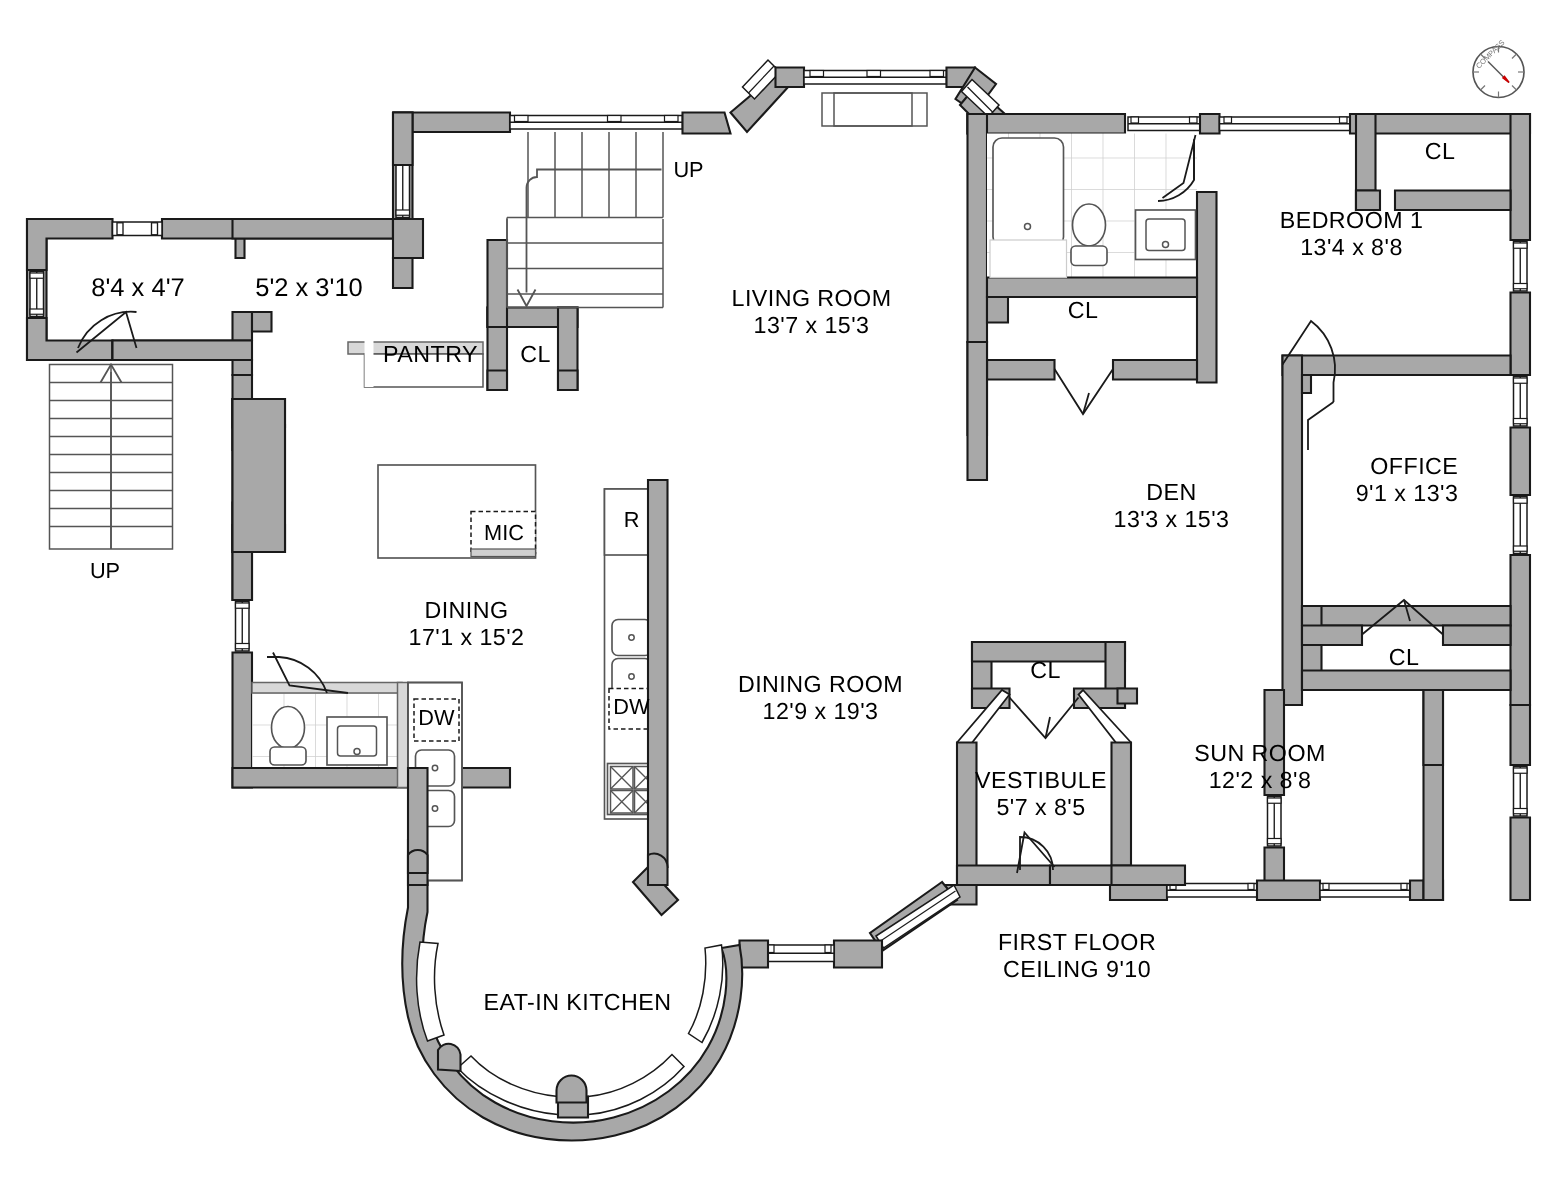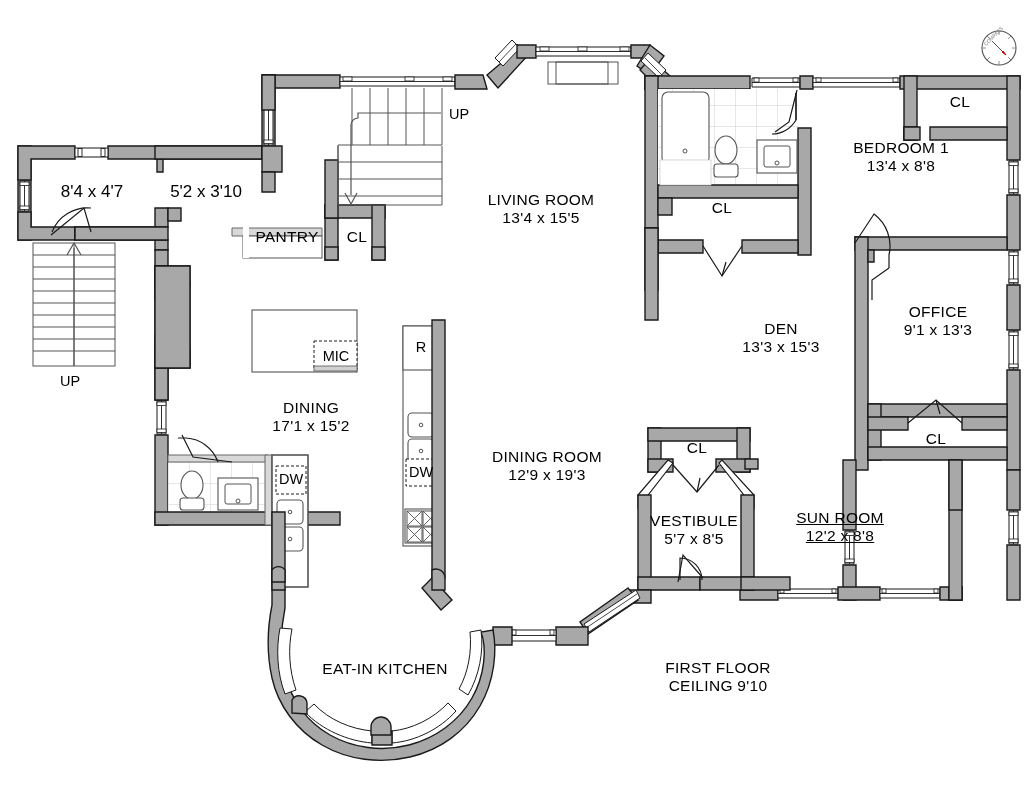--- a/index.html
+++ b/index.html
@@ -405,21 +405,21 @@
         <line x1="-12" y1="-12" x2="-9" y2="-9"></line>
       </g>
       <line x1="-7" y1="-7" x2="7" y2="7" stroke="#555" stroke-width="1"></line>
       <path d="M7,7 L3,4 L4,3 Z" fill="#cc0000" stroke="#cc0000" stroke-width="1"></path>
       <text x="-13" y="-2" font-family="Liberation Sans, sans-serif" font-size="5" fill="#777" transform="rotate(-45 -13 -2)">COMPASS</text>
     </g>
   </svg>
 
   <div class="lbl lbl-room ctr" style="left:541px;top:191px;">
     <span>LIVING ROOM</span>
-    <span class="dim">13'4 x 15'5</span>
+    <span class="dim">13'7 x 15'3</span>
   </div>
 
   <div class="lbl lbl-room ctr" style="left:311px;top:399px;">
     <span>DINING</span>
     <span class="dim">17'1 x 15'2</span>
   </div>
 
   <div class="lbl lbl-room ctr" style="left:547px;top:448px;">
     <span>DINING ROOM</span>
     <span class="dim">12'9 x 19'3</span>
@@ -428,26 +428,26 @@
   <div class="lbl lbl-room ctr" style="left:781px;top:320px;">
     <span>DEN</span>
     <span class="dim">13'3 x 15'3</span>
   </div>
 
   <div class="lbl lbl-room ctr" style="left:901px;top:139px;">
     <span>BEDROOM 1</span>
     <span class="dim">13'4 x 8'8</span>
   </div>
 
-  <div class="lbl lbl-room ctr" style="left:938px;top:303px;">
+  <div class="lbl lbl-room ctr" style="left:938px;top:303px;text-align:right;">
     <span>OFFICE</span>
     <span class="dim">9'1 x 13'3</span>
   </div>
 
-  <div class="lbl lbl-room ctr" style="left:840px;top:509px;text-decoration:underline;">
+  <div class="lbl lbl-room ctr" style="left:840px;top:494px;">
     <span>SUN ROOM</span>
     <span class="dim">12'2 x 8'8</span>
   </div>
 
   <div class="lbl lbl-room ctr" style="left:694px;top:512px;">
     <span>VESTIBULE</span>
     <span class="dim">5'7 x 8'5</span>
   </div>
 
   <div class="lbl lbl-room ctr" style="left:385px;top:660px;">EAT-IN KITCHEN</div>
@@ -463,18 +463,18 @@
   <div class="lbl lbl-room ctr" style="left:697px;top:439px;">CL</div>
 
   <div class="lbl lbl-small ctr" style="left:336px;top:348px;">MIC</div>
   <div class="lbl lbl-small ctr" style="left:291px;top:471px;">DW</div>
   <div class="lbl lbl-small ctr" style="left:421px;top:464px;">DW</div>
   <div class="lbl lbl-small ctr" style="left:421px;top:339px;">R</div>
 
   <div class="lbl lbl-small ctr" style="left:70px;top:373px;">UP</div>
   <div class="lbl lbl-small ctr" style="left:459px;top:106px;">UP</div>
 
-  <div class="lbl lbl-room ctr" style="left:718px;top:659px;">
+  <div class="lbl lbl-room ctr" style="left:718px;top:620px;">
     <span>FIRST FLOOR</span>
     <span class="dim">CEILING 9'10</span>
   </div>
 
 </div>
 
 </body></html>

